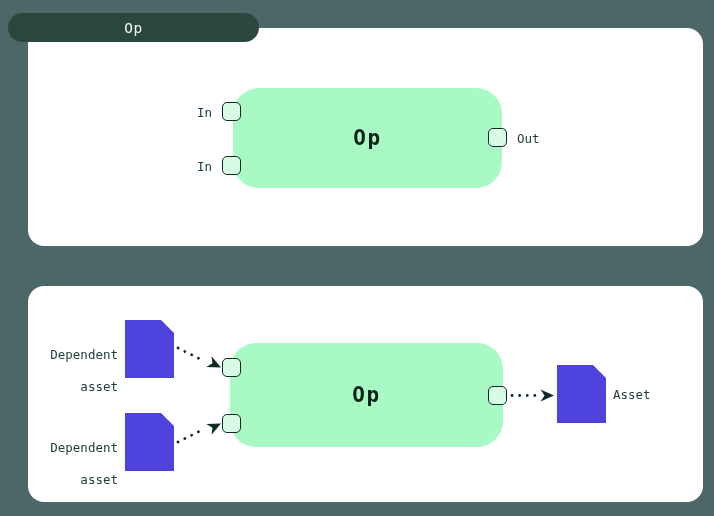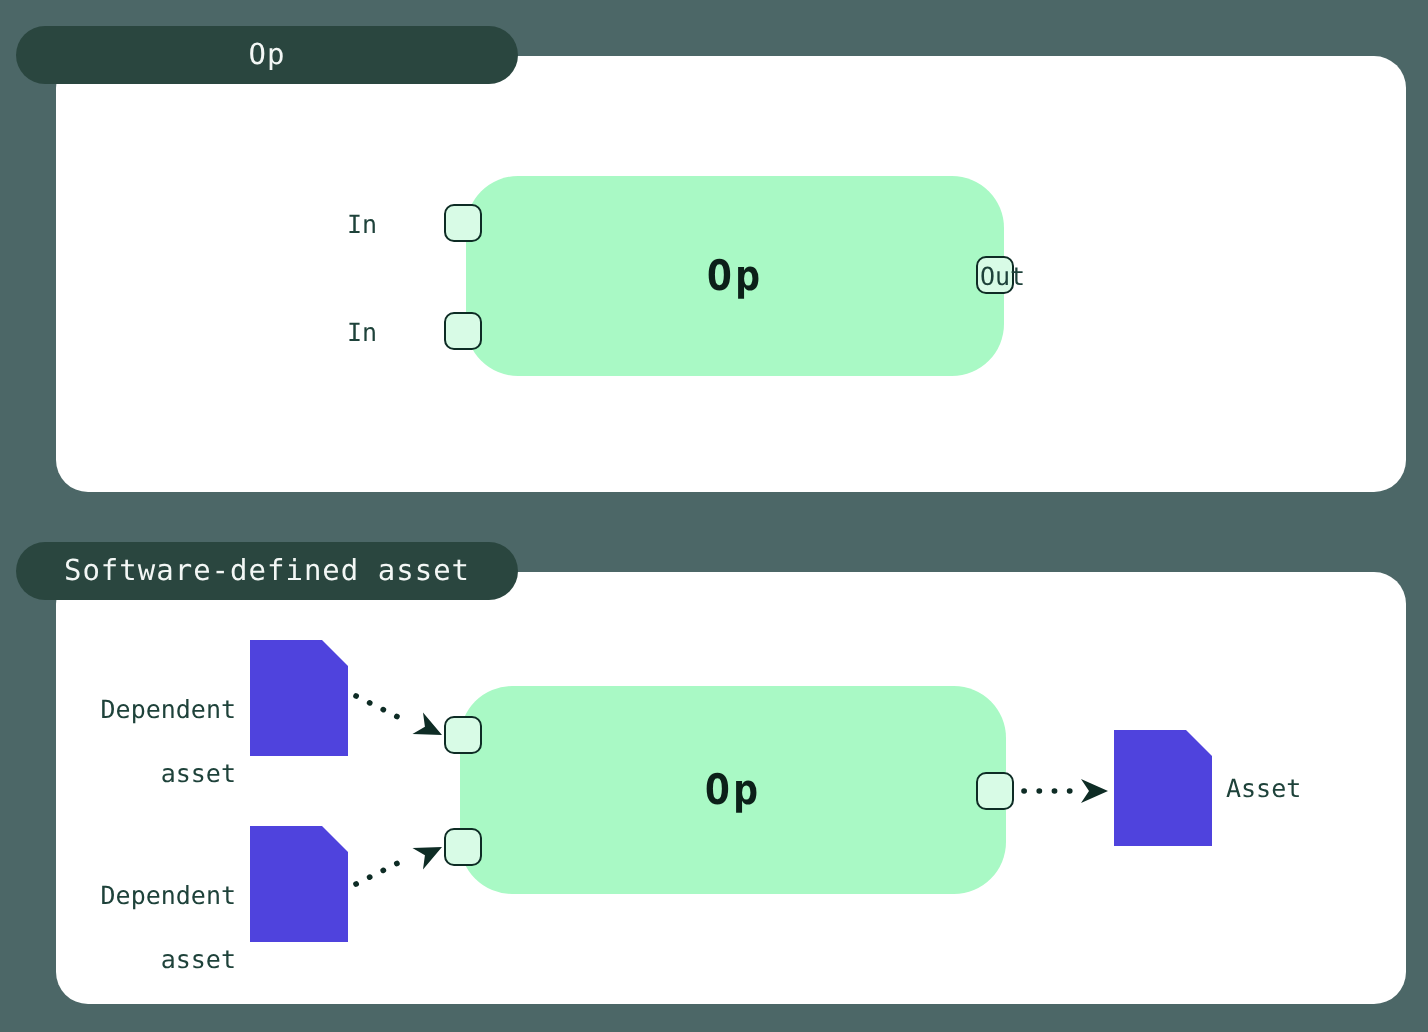--- a/index.html
+++ b/index.html
@@ -28,21 +28,21 @@
   .opnode-label{font-size:21px;font-weight:600;letter-spacing:1.5px;color:var(--op-text,#0c2019);}
   .handle{
     position:absolute;width:19px;height:19px;box-sizing:border-box;
     border:1.6px solid var(--outline,#0c2c25);border-radius:5px;
     background:var(--handle,#d8fbe6);
   }
   .iolabel{
     position:absolute;font-size:12.5px;color:var(--label,#1e423a);
     transform:translateY(-50%);white-space:nowrap;
   }
-  .iolabel-right{width:62px;text-align:center;left:150px;}
+  .iolabel-right{width:62px;text-align:right;left:150px;}
   .doc{
     position:absolute;width:49px;height:58px;background:var(--purple,#4f43dd);
     clip-path:polygon(0 0,36px 0,100% 13px,100% 100%,0 100%);
   }
   .deplabel{
     position:absolute;left:30px;width:88px;text-align:right;
     font-size:12.5px;line-height:16px;color:var(--label,#1e423a);
   }
   .deplabel span{display:block;margin-top:16px;}
   .assetlabel{position:absolute;font-size:12.5px;color:var(--label,#1e423a);transform:translateY(-50%);}
@@ -64,26 +64,23 @@
     <span class="opnode-label">Op</span>
   </div>
 
   <span class="iolabel iolabel-right" style="top:112px;">In</span>
   <div class="handle" style="left:222px;top:102px;"></div>
 
   <span class="iolabel iolabel-right" style="top:166px;">In</span>
   <div class="handle" style="left:222px;top:156px;"></div>
 
   <div class="handle" style="left:488px;top:128px;"></div>
-  <span class="iolabel" style="left:490px;top:138px;">Out</span>
+  <span class="iolabel" style="left:517px;top:138px;">Out</span>
 
   <div class="card card-bottom"></div>
-  <div class="tab tab-bottom">
-    <span>Software-defined asset</span>
-  </div>
 
   <div class="deplabel" style="top:331px;">
     <span>Dependent</span>
     <span>asset</span>
   </div>
   <div class="doc" style="left:125px;top:320px;"></div>
 
   <div class="deplabel" style="top:424px;">
     <span>Dependent</span>
     <span>asset</span>

